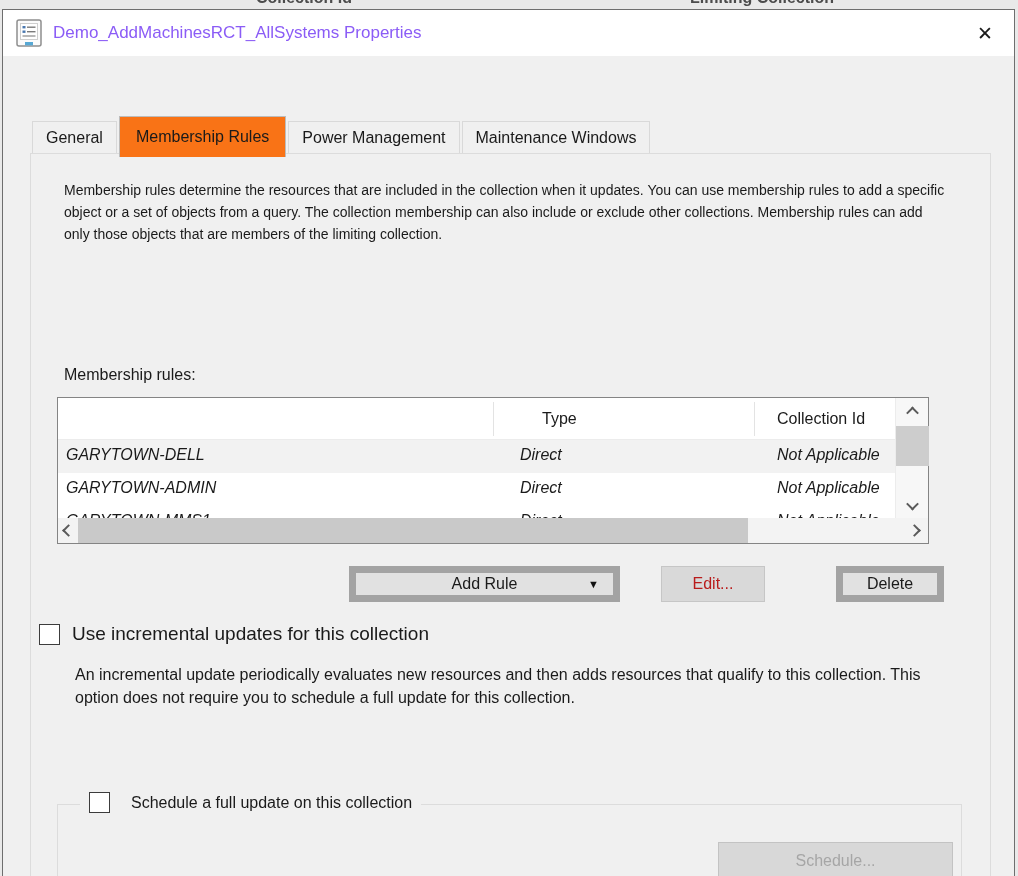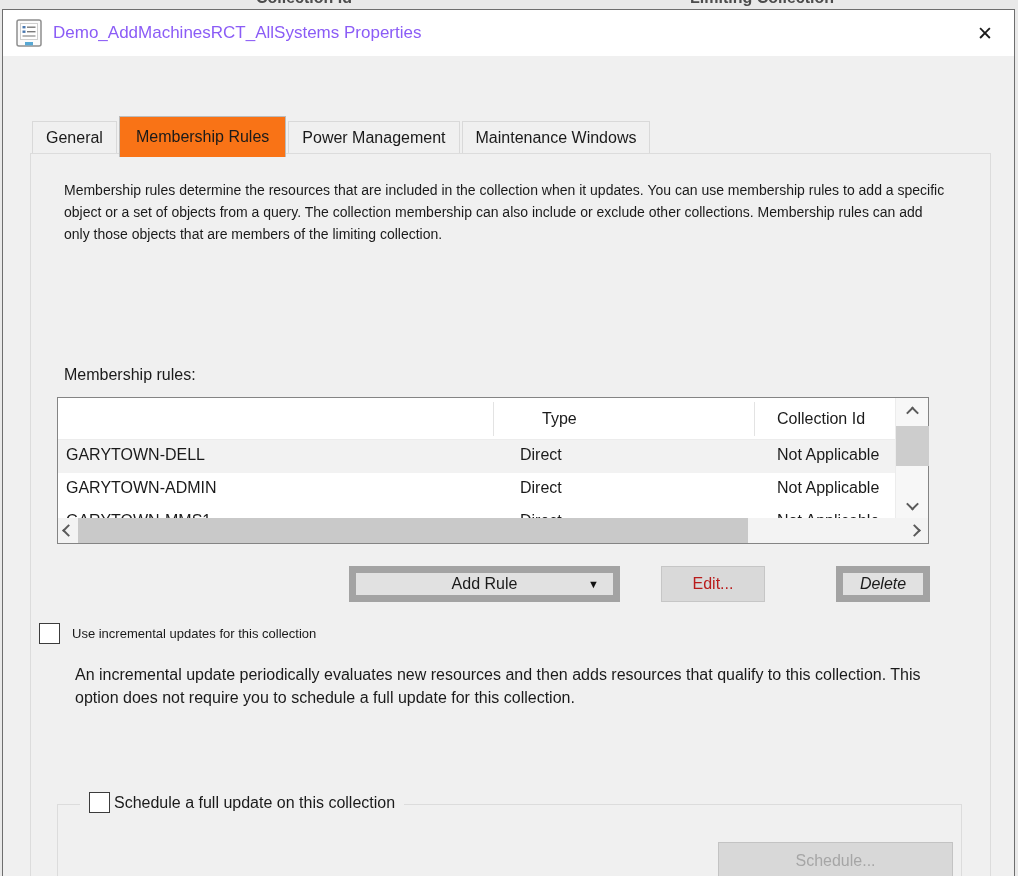--- a/index.html
+++ b/index.html
@@ -41,21 +41,21 @@
 
   
   .listbox { position: absolute; left: 26px; top: 243px; width: 872px; height: 147px;
              background: #ffffff; border: 1px solid #848484; }
   .lv-header { position: absolute; left: 0; top: 0; width: 837px; height: 42px; background: #ffffff;
                border-bottom: 1px solid #ececec; }
   .lv-header .col { position: absolute; top: 0; height: 100%; display: flex; align-items: center;
                     font-size: 16px; cursor: pointer; }
   .hdr-div { position: absolute; top: 4px; width: 1px; height: 34px; background: #e3e3e3; }
   .lv-rows { position: absolute; left: 0; top: 42px; width: 837px; height: 78px; overflow: hidden; }
-  .lv-row { position: relative; width: 100%; height: 33px; cursor: pointer; }
+  .lv-row { position: relative; width: 100%; height: 33px; cursor: pointer; font-style: italic; }
   .lv-row.selected { background: #f2f2f2; }
   .lv-row span { position: absolute; top: 6px; font-size: 16px; white-space: nowrap; }
   .cell-name { left: 8px; }  .cell-type { left: 462px; }  .cell-cid { left: 719px; }
 
   
   .vscroll { position: absolute; right: 0; top: 0; width: 33px; height: 120px; background: #f7f7f7;
              border-left: 1px solid #ececec; }
   .vs-up { position: absolute; top: 0; left: 0; width: 33px; height: 26px; display: flex; align-items: center; justify-content: center; cursor: pointer; }
   .vs-thumb { position: absolute; top: 28px; left: 0; width: 33px; height: 40px; background: #cdcdcd; cursor: pointer; }
   .vs-down { position: absolute; bottom: 0; left: 0; width: 33px; height: 26px; display: flex; align-items: center; justify-content: center; cursor: pointer; }
@@ -69,36 +69,36 @@
   .chev-left { transform: rotate(-45deg); }
   .chev-right { transform: rotate(135deg); }
 
   
   .btn { position: absolute; height: 36px; font-size: 16px; display: flex; align-items: center;
          justify-content: center; background: #e1e1e1; border: 7px solid #a3a3a3; cursor: pointer; }
   .btn-add { left: 318px; top: 412px; width: 271px; }
   .btn-add .drop-arrow { position: absolute; right: 14px; font-size: 11px; color: #111; }
   .btn-edit { left: 630px; top: 412px; width: 104px; background: #d9d9d9; border: 1px solid #c6c6c6;
               color: #b91c1c; cursor: default; }
-  .btn-delete { left: 805px; top: 412px; width: 94px; font-style: italic; }
+  .btn-delete { left: 805px; top: 412px; width: 108px; }
   .btn-schedule { position: absolute; left: 660px; top: 37px; width: 235px; height: 38px; font-size: 16px;
                   display: flex; align-items: center; justify-content: center; background: #d8d8d8;
                   border: 1px solid #c3c3c3; color: #a6a6a6; cursor: default; }
 
   
   .checkbox { width: 21px; height: 21px; background: #ffffff; border: 1px solid #3c3c3c; flex: 0 0 auto; cursor: pointer; }
   .cb-row-1 { position: absolute; left: 8px; top: 469px; display: flex; align-items: center; }
-  .cb-row-1 .cb-label { margin-left: 12px; font-size: 13px; cursor: pointer; }
+  .cb-row-1 .cb-label { margin-left: 12px; font-size: 19px; cursor: pointer; }
   .inc-desc { position: absolute; left: 44px; top: 509px; width: 868px; font-size: 16px; line-height: 23px; }
 
   
   .groupbox { position: absolute; left: 26px; top: 650px; width: 905px; height: 240px; border: 1px solid #dcdcdc; }
   .group-label { position: absolute; left: 22px; top: -13px; background: #f0f0f0; padding: 0 9px;
                  display: flex; align-items: center; }
-  .group-label .cb-label { margin-left: 4px; font-size: 16px; white-space: nowrap; cursor: pointer; }
+  .group-label .cb-label { margin-left: 21px; font-size: 16px; white-space: nowrap; cursor: pointer; }
 </style>
 </head>
 <body>
 
 <div class="screen">
 
   <div class="bg-strip">
     <span class="bg-txt-left">Collection Id</span>
     <span class="bg-txt-right">Limiting Collection</span>
   </div>

